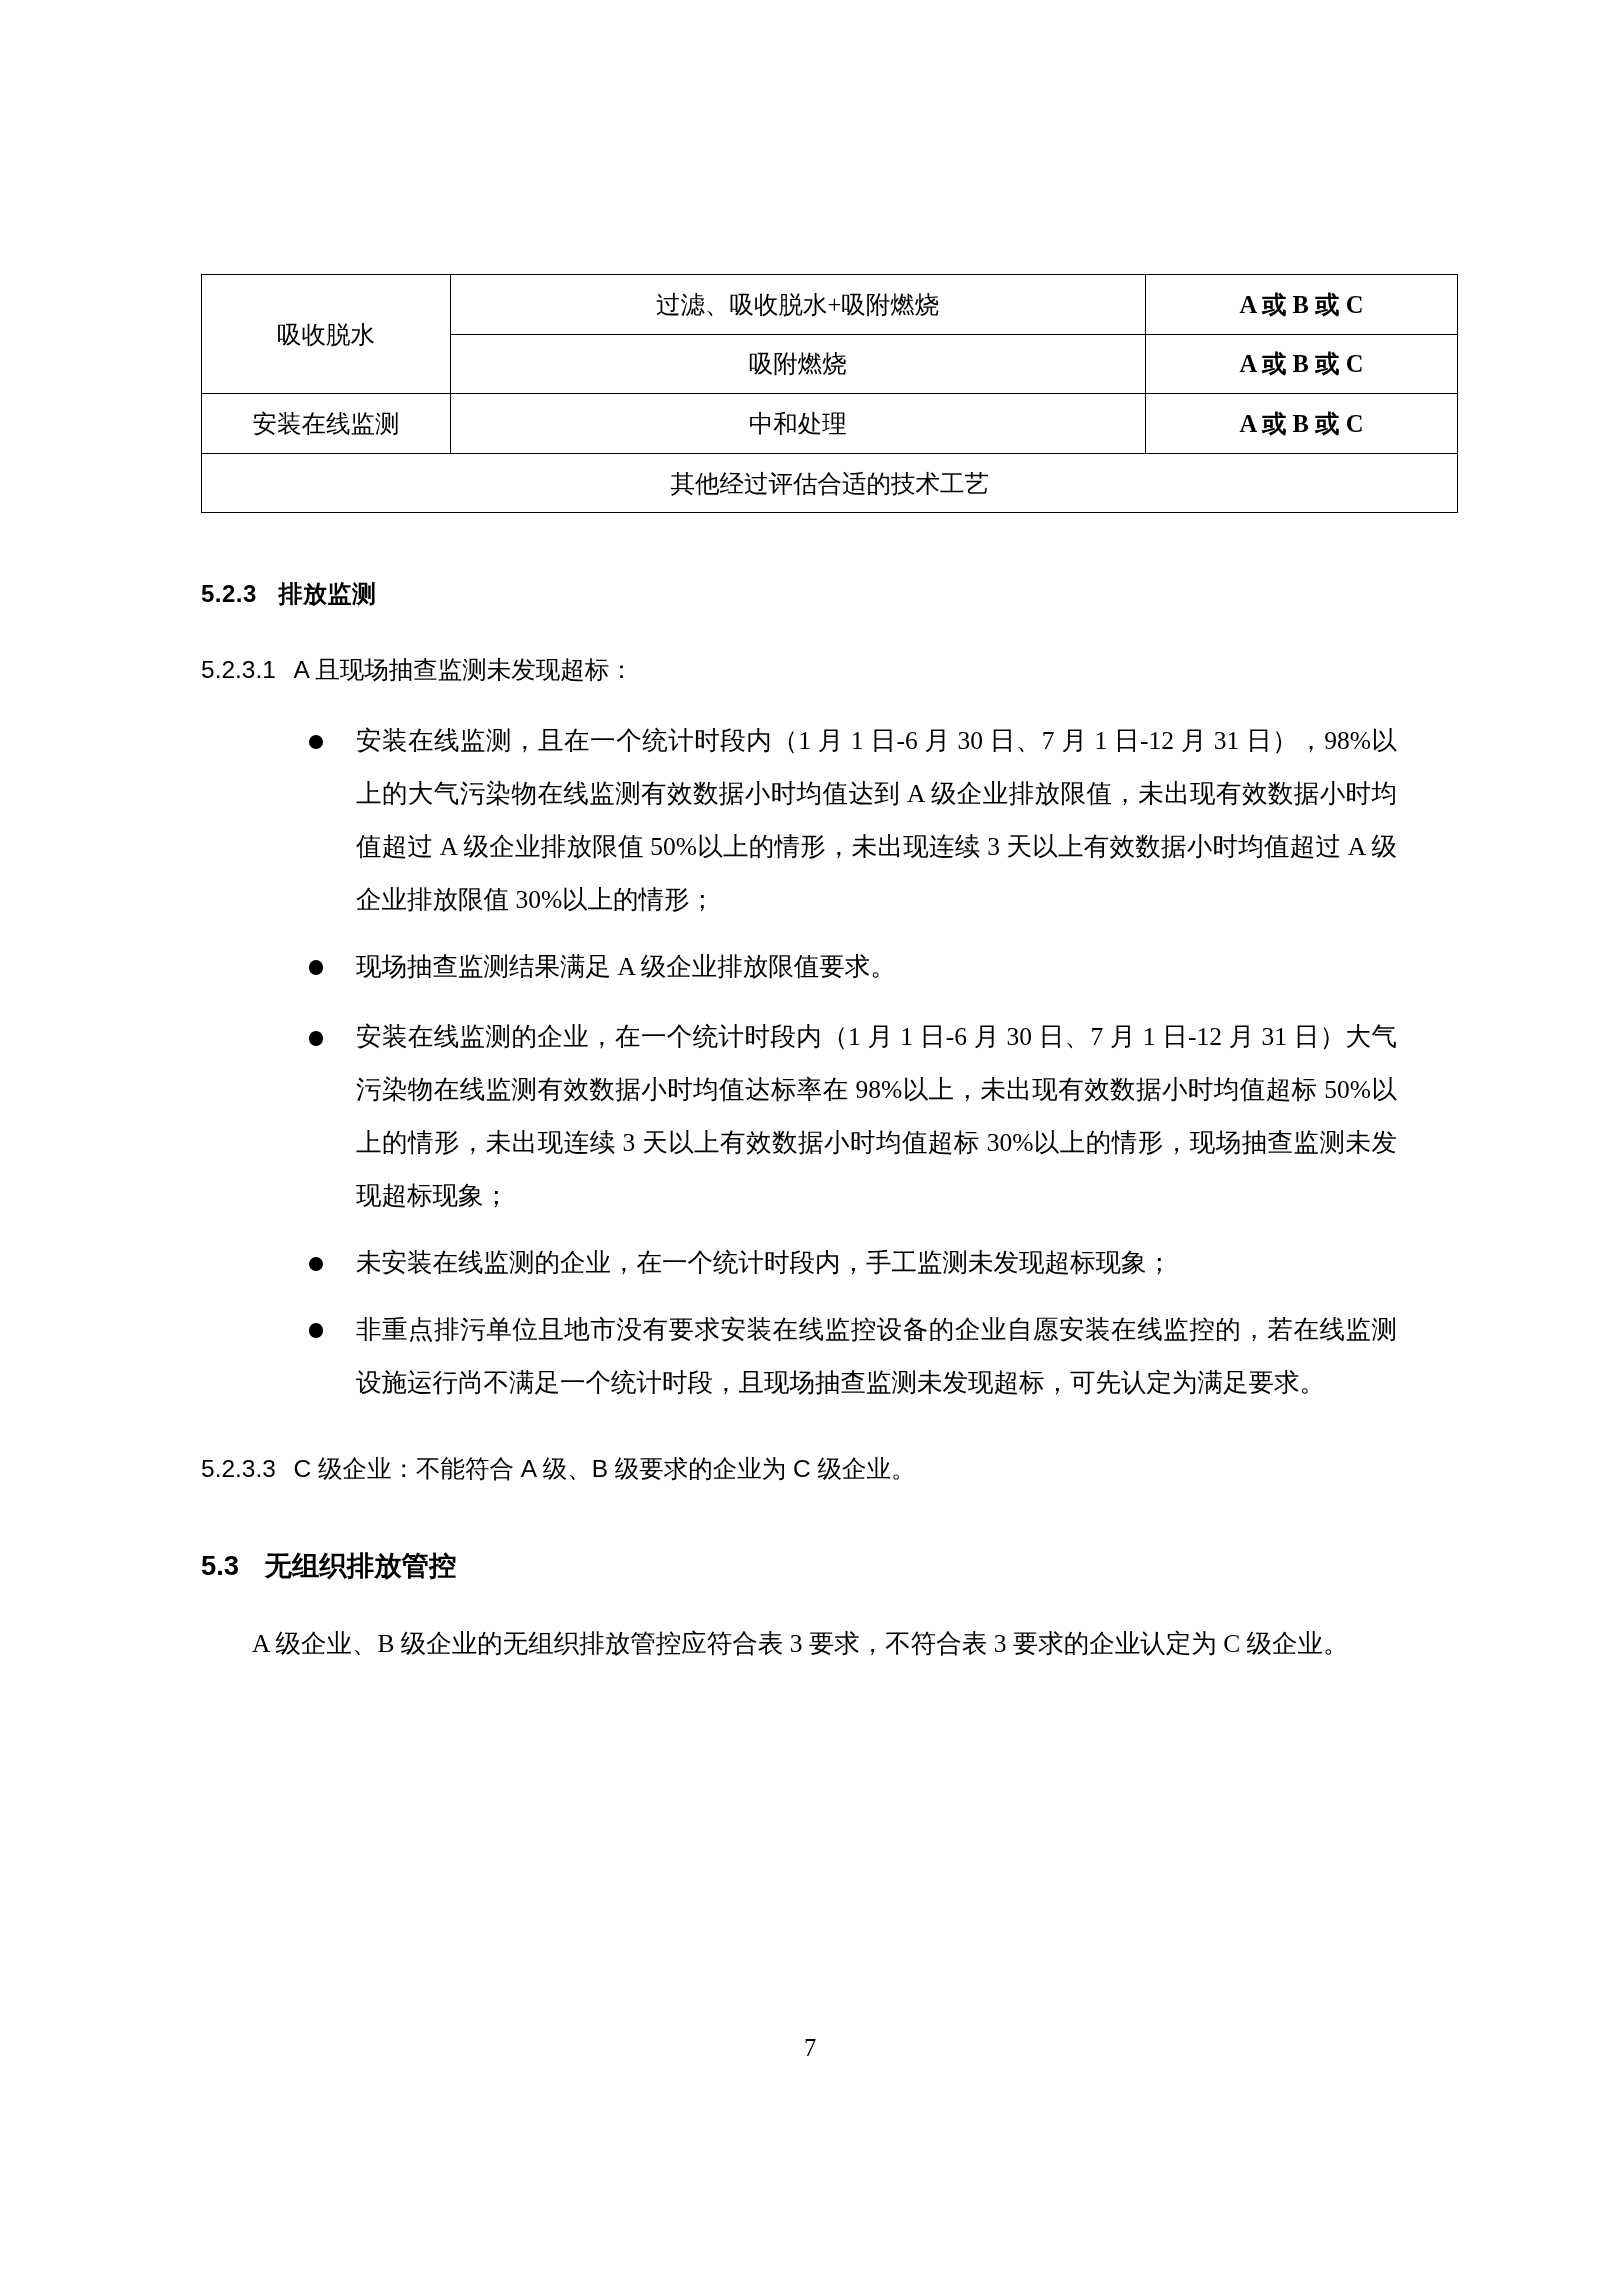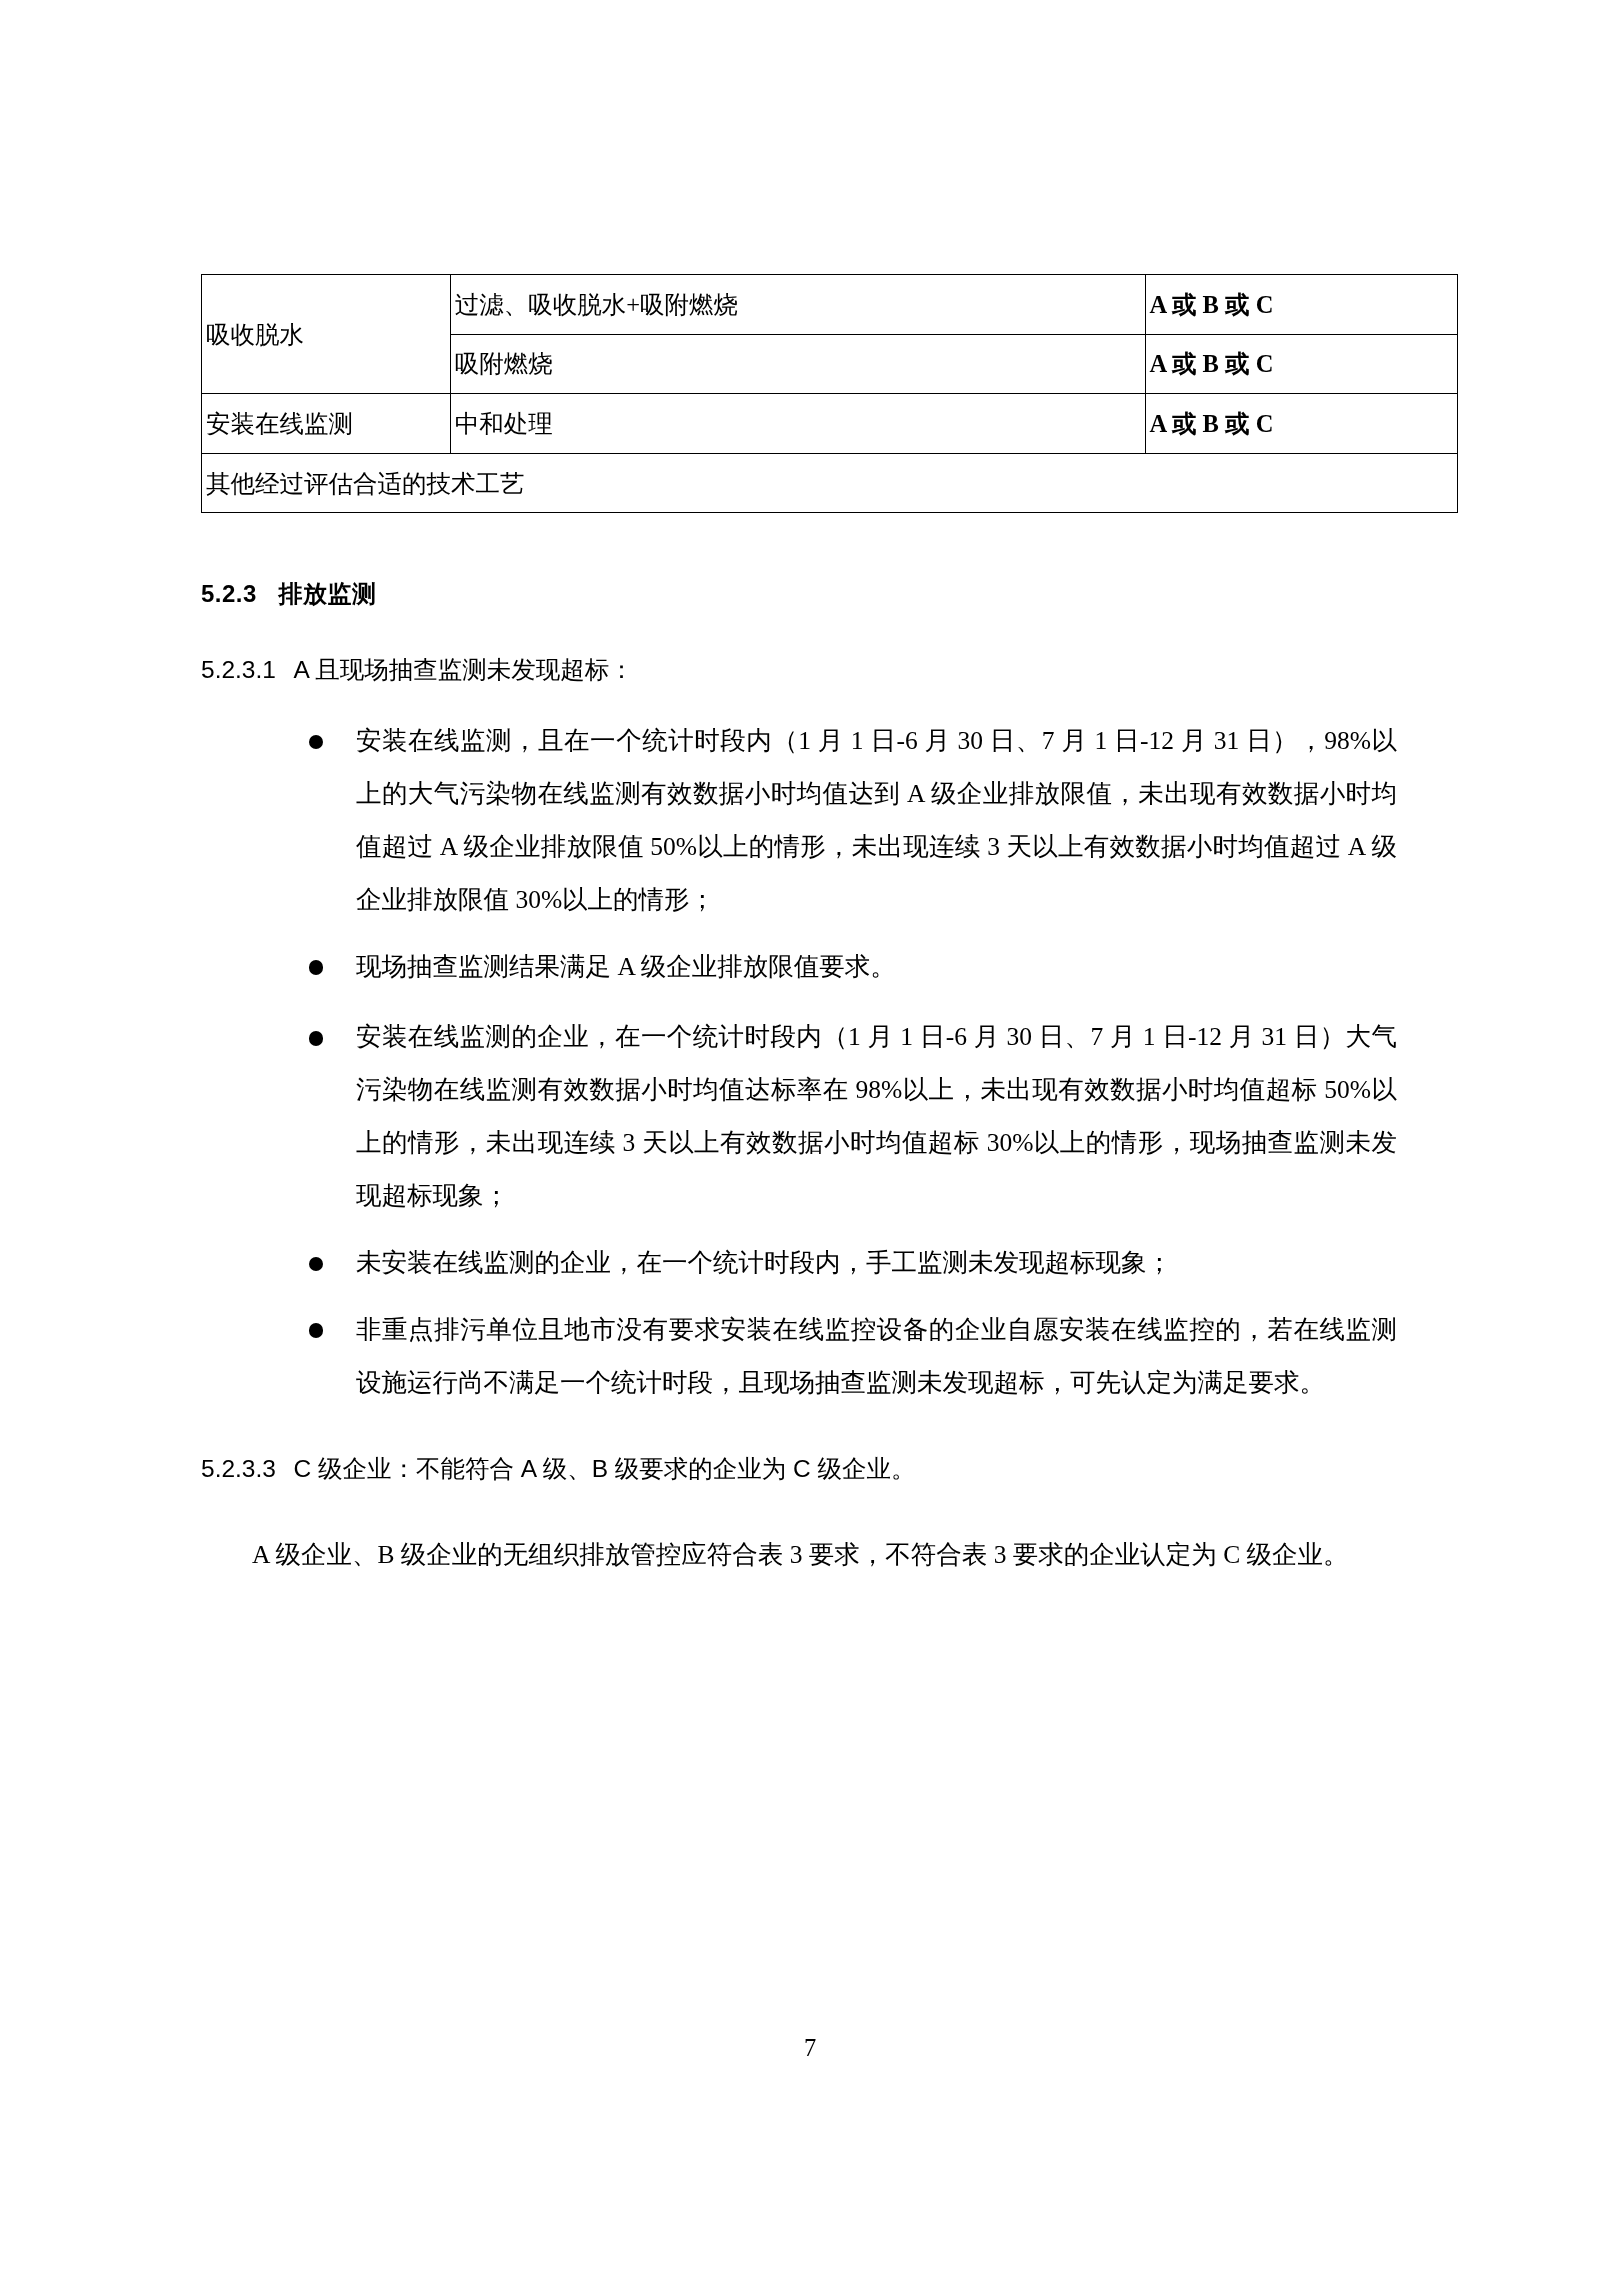--- a/index.html
+++ b/index.html
@@ -30,20 +30,21 @@
 
   
   table.tech-table {
     border-collapse: collapse;
     width: 1230px;
     table-layout: fixed;
     margin: 0 0 0 0;
   }
   table.tech-table td {
     border: 1.5px solid #000;
+    text-align: center;
     vertical-align: middle;
     font-family: "Liberation Serif", serif;
     font-size: 24.5px;
     padding: 7.8px 3.9px;
     height: 43px;
   }
   td.col1 { width: 240px; }
   td.col2 { width: 686px; }
   td.col3 { width: 304px; }
   td.full { width: 1230px; }
@@ -169,20 +170,23 @@
     <ul class="bullets indent-b">
       <li>安装在线监测的企业，在一个统计时段内（1 月 1 日-6 月 30 日、7 月 1 日-12 月 31 日）大气污染物在线监测有效数据小时均值达标率在 98%以上，未出现有效数据小时均值超标 50%以上的情形，未出现连续 3 天以上有效数据小时均值超标 30%以上的情形，现场抽查监测未发现超标现象；</li>
       <li>未安装在线监测的企业，在一个统计时段内，手工监测未发现超标现象；</li>
       <li>非重点排污单位且地市没有要求安装在线监控设备的企业自愿安装在线监控的，若在线监测设施运行尚不满足一个统计时段，且现场抽查监测未发现超标，可先认定为满足要求。</li>
     </ul>
 
     <div class="para">
       <span class="lead"><span class="num">5.2.3.3</span><span>C 级企业：不能符合 A 级、B 级要求的企业为 C 级企业。</span></span>
     </div>
 
+    <div class="h-big">
+      <span class="num">5.3</span><span>无组织排放管控</span>
+    </div>
 
     <div class="para body-indent">A 级企业、B 级企业的无组织排放管控应符合表 3 要求，不符合表 3 要求的企业认定为 C 级企业。</div>
 
   </div>
 
   <div class="page-number">7</div>
 </div>
 
 
 </body></html>

